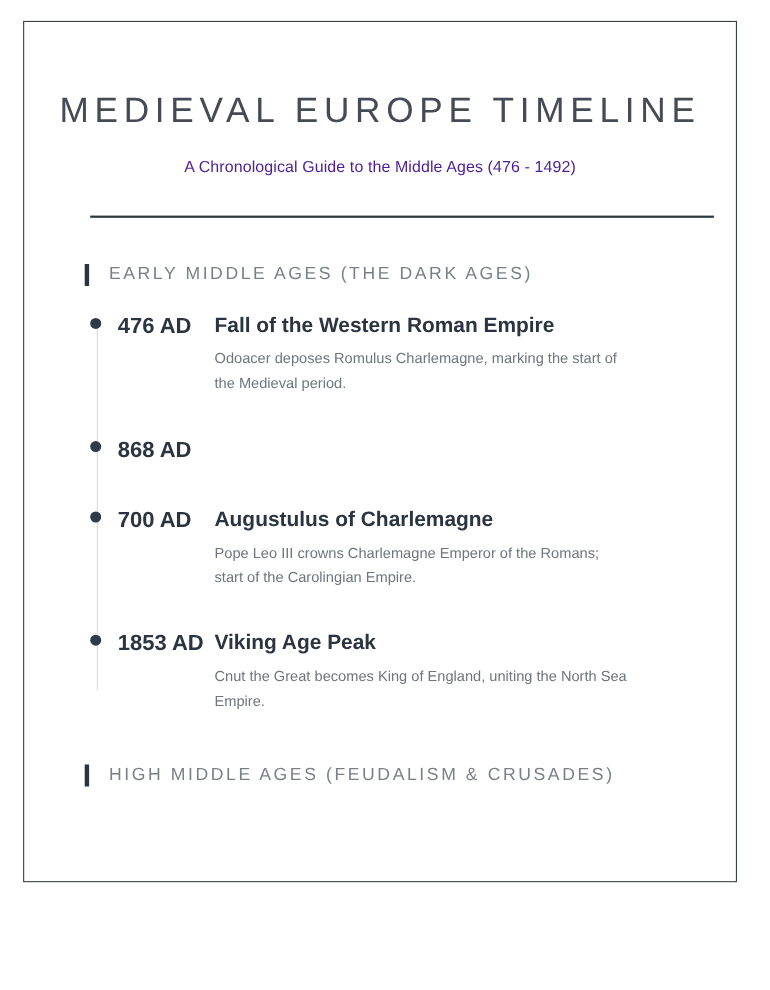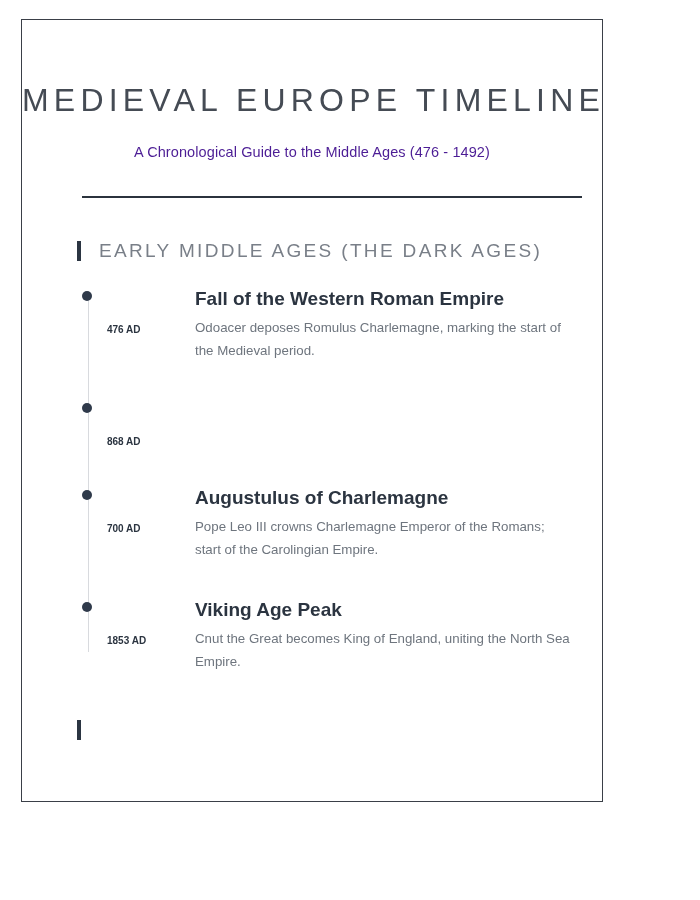--- a/index.html
+++ b/index.html
@@ -13,21 +13,21 @@
     font-family: "Liberation Sans", sans-serif;
     -webkit-font-smoothing: antialiased;
     overflow: hidden;
   }
 
   
   .page-sheet {
     position: absolute;
     left: 21px;
     top: 19px;
-    width: 582px;
+    width: 649px;
     height: 783px;
     background: #ffffff;
     border: 1px solid #3a3f47;
     box-sizing: border-box;
     overflow: hidden;
   }
 
   .page-inner {
     position: relative;
     width: 100%;
@@ -78,21 +78,21 @@
 
   .section-accent {
     width: 4px;
     height: 20px;
     background: #2b3542;
     flex: 0 0 auto;
   }
 
   .section-label {
     margin-left: 18px;
-    font-size: 19px;
+    font-size: 16px;
     font-weight: 400;
     letter-spacing: 2.35px;
     color: #797f88;
     text-transform: uppercase;
     white-space: nowrap;
   }
 
   
   .timeline {
     position: relative;
@@ -128,26 +128,25 @@
     height: 10px;
     border-radius: 50%;
     background: #2f3a4a;
   }
 
   .entry-year {
     flex: 0 0 auto;
     width: 118px;
     padding-left: 30px;
     box-sizing: border-box;
-    font-size: 10px;
+    font-size: 20px;
     font-weight: 700;
     color: #2b3440;
     line-height: 1.55;
     white-space: nowrap;
-    margin-top: 38px;
   }
 
   .entry-body {
     flex: 1 1 auto;
     padding-right: 18px;
   }
 
   .entry-title {
     margin: 0;
     font-size: 19px;
@@ -217,17 +216,18 @@
             <p class="entry-desc">Cnut the Great becomes King of England, uniting the North Sea Empire.</p>
           </div>
         </div>
 
       </div>
     </div>
 
     <div class="section-block second">
       <div class="section-header">
         <span class="section-accent"></span>
+        <span class="section-label">HIGH MIDDLE AGES (FEUDALISM &amp; CRUSADES)</span>
       </div>
     </div>
 
   </div>
 </div>
 
 </body></html>

